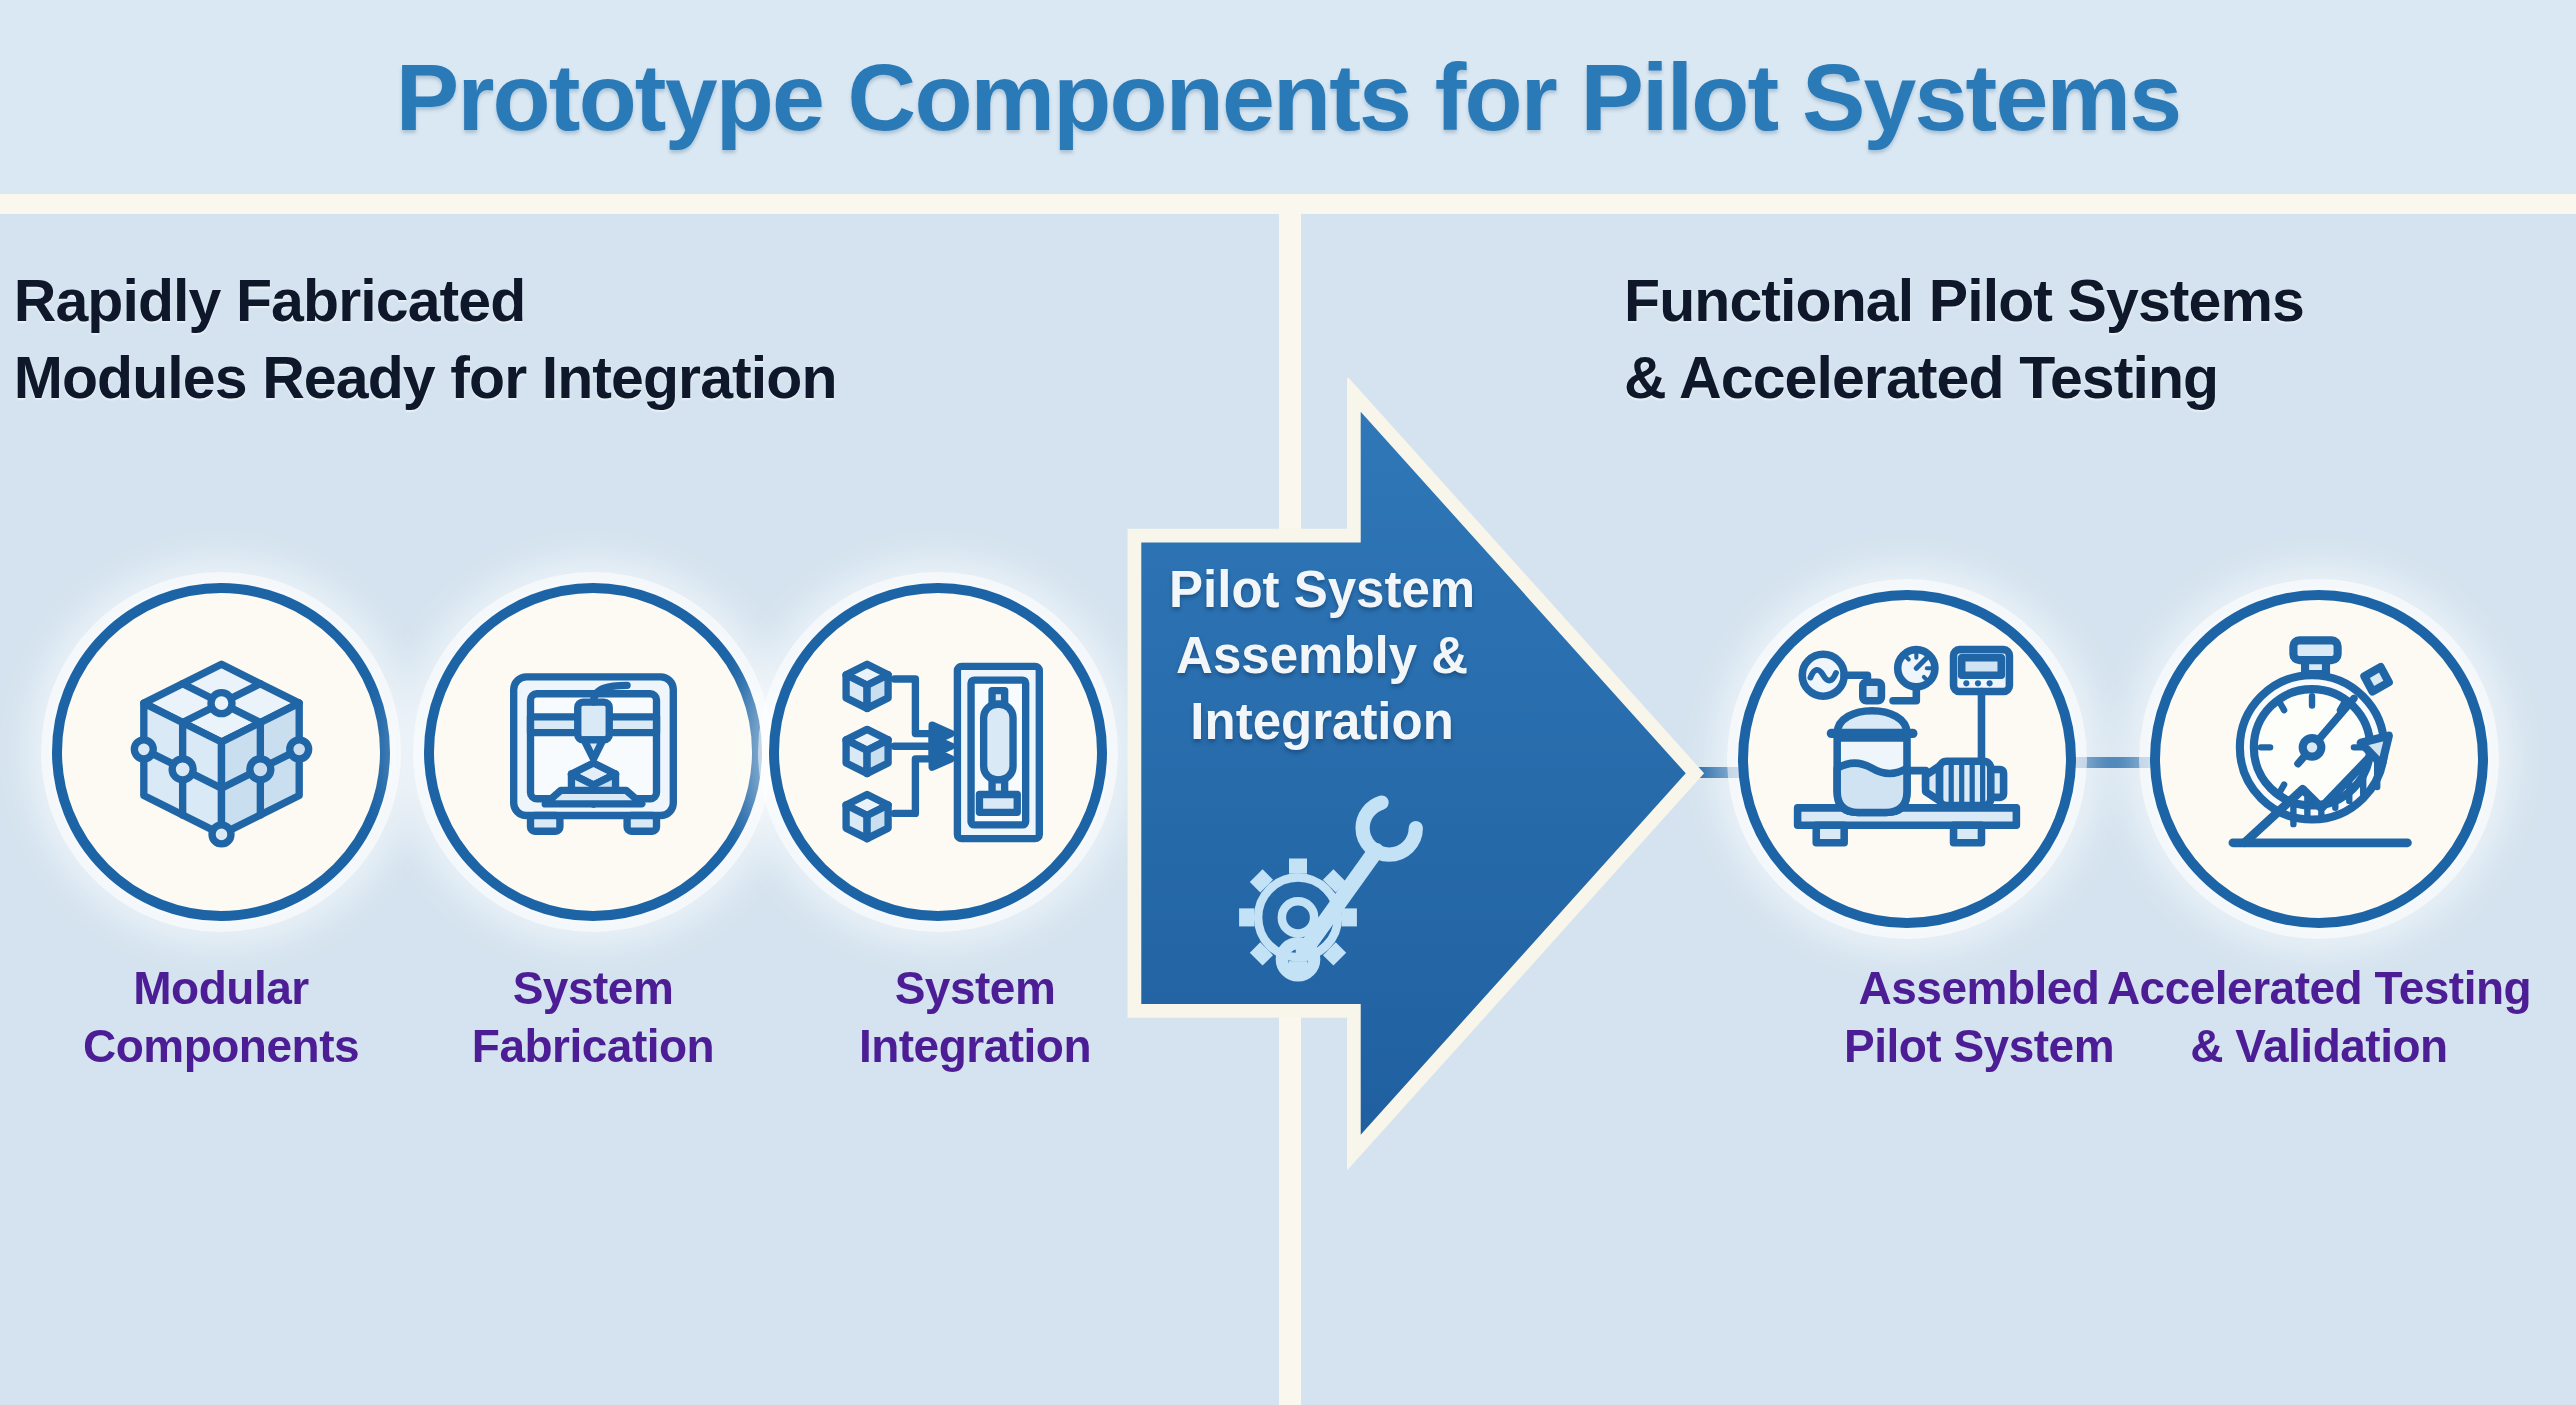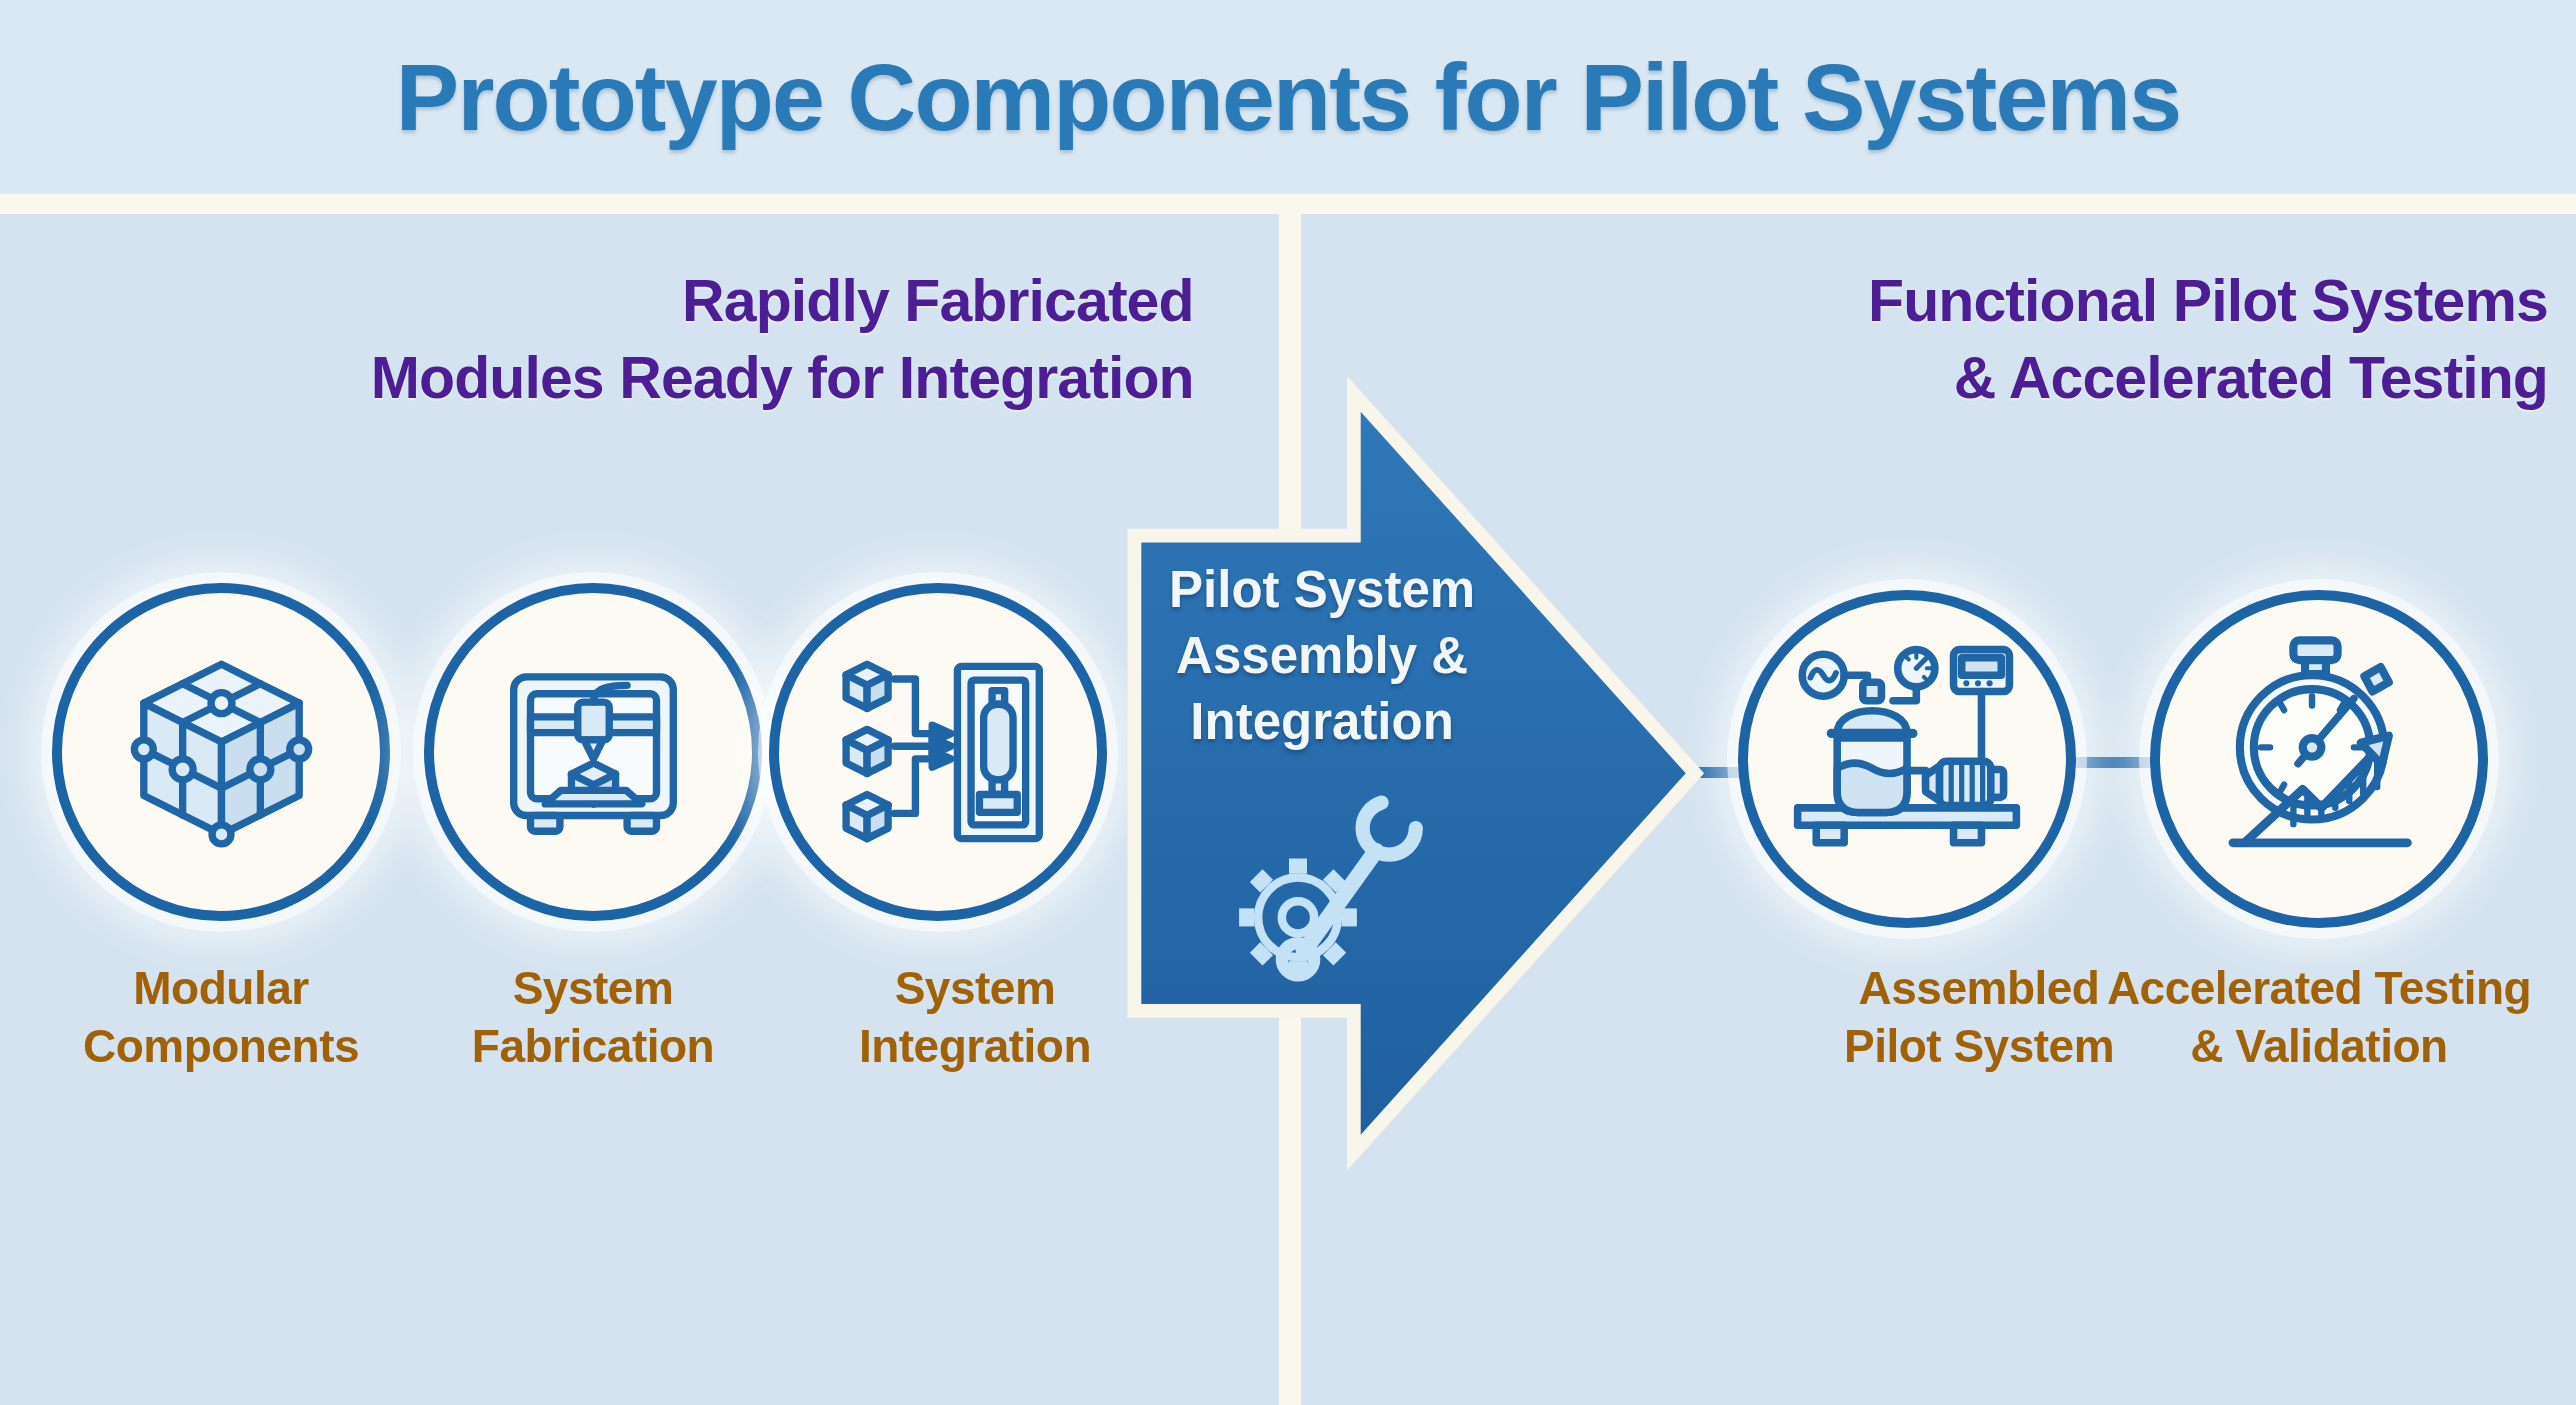--- a/index.html
+++ b/index.html
@@ -10,38 +10,38 @@
   .title-band{position:absolute;left:0;top:0;width:2576px;height:194px;background:#dae8f3;z-index:0;}
   .main-title{position:absolute;left:0;top:0;width:2576px;height:194px;display:flex;align-items:center;justify-content:center;
     font-size:95px;font-weight:bold;letter-spacing:-1.8px;color:#2b7ab8;
     text-shadow:0 2.7px 3.7px rgba(27,78,125,0.25);}
 
   
   .h-divider{position:absolute;left:0;top:194px;width:2576px;height:20px;background:#faf7ee;z-index:1;}
   .v-divider{position:absolute;left:1279px;top:214px;width:22px;height:1191px;background:#faf7ee;z-index:1;}
 
   
-  .section-heading{position:absolute;top:263px;text-align:right;font-weight:bold;font-size:59px;line-height:77px;
-    letter-spacing:-0.9px;color:#4c1d95;z-index:2;text-shadow:0 1.8px 1.8px rgba(255,255,255,0.5);}
+  .section-heading{position:absolute;top:263px;text-align:left;font-weight:bold;font-size:59px;line-height:77px;
+    letter-spacing:-0.9px;color:#0f172a;z-index:2;text-shadow:0 1.8px 1.8px rgba(255,255,255,0.5);}
   .heading-left{left:13.7px;width:1180px;}
   .heading-right{left:1624px;width:924px;}
 
   
   .node{position:absolute;width:338px;height:338px;border-radius:50%;box-sizing:border-box;
     background:#fcfaf2;border:10px solid #1c64a6;display:flex;align-items:center;justify-content:center;z-index:2;
     box-shadow:0 0 0 11px rgba(255,255,255,0.55), 0 0 42px 22px rgba(255,255,255,0.6);}
   .n1{left:52px;top:583px;}
   .n2{left:424px;top:583px;}
   .n3{left:769px;top:583px;}
   .n4{left:1738px;top:590px;}
   .n5{left:2150px;top:590px;}
 
   
   .node-label{position:absolute;top:959px;text-align:center;font-size:46px;line-height:58px;font-weight:bold;
-    color:#a16207;z-index:2;letter-spacing:-0.5px;}
+    color:#4c1d95;z-index:2;letter-spacing:-0.5px;}
   .l1{left:38px;width:366px;}
   .l2{left:410px;width:366px;}
   .l3{left:792px;width:366px;}
   .l4{left:1796px;width:366px;}
   .l5{left:2063px;width:512px;}
 
   
   .connector{position:absolute;background:#1c64a6;z-index:1;border-radius:5.5px;}
   .conn-right{left:2069px;top:757px;width:88px;height:11px;}
   .conn-arrow{left:1694px;top:767px;width:53px;height:11px;}

